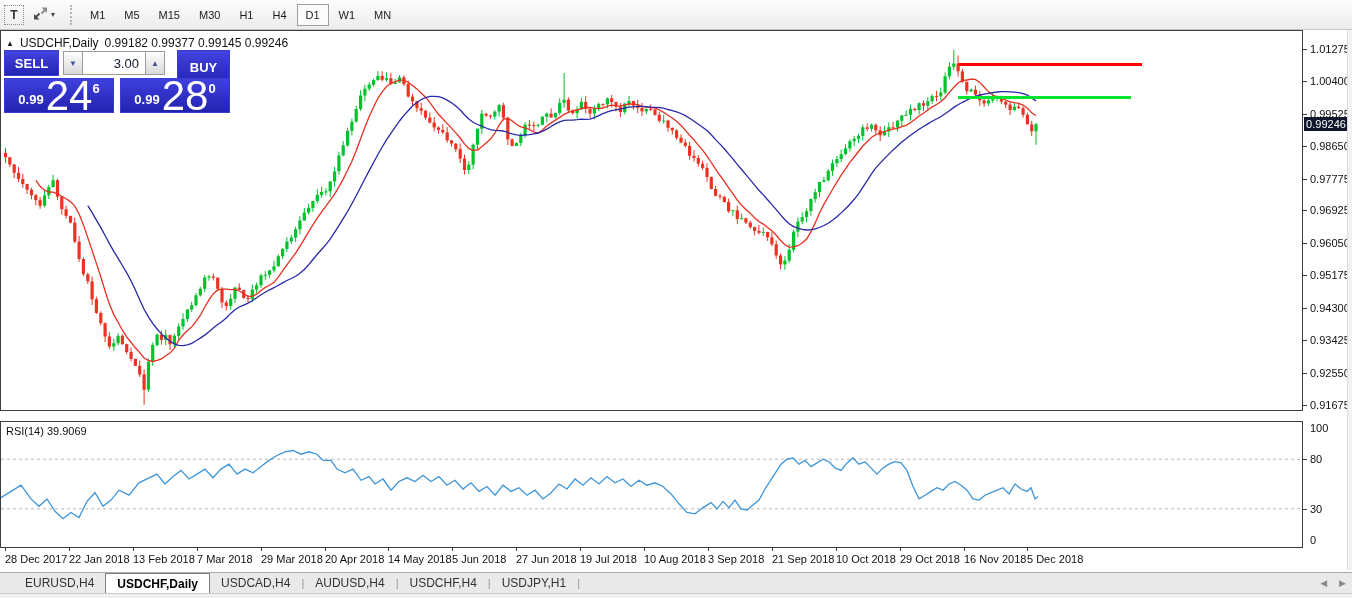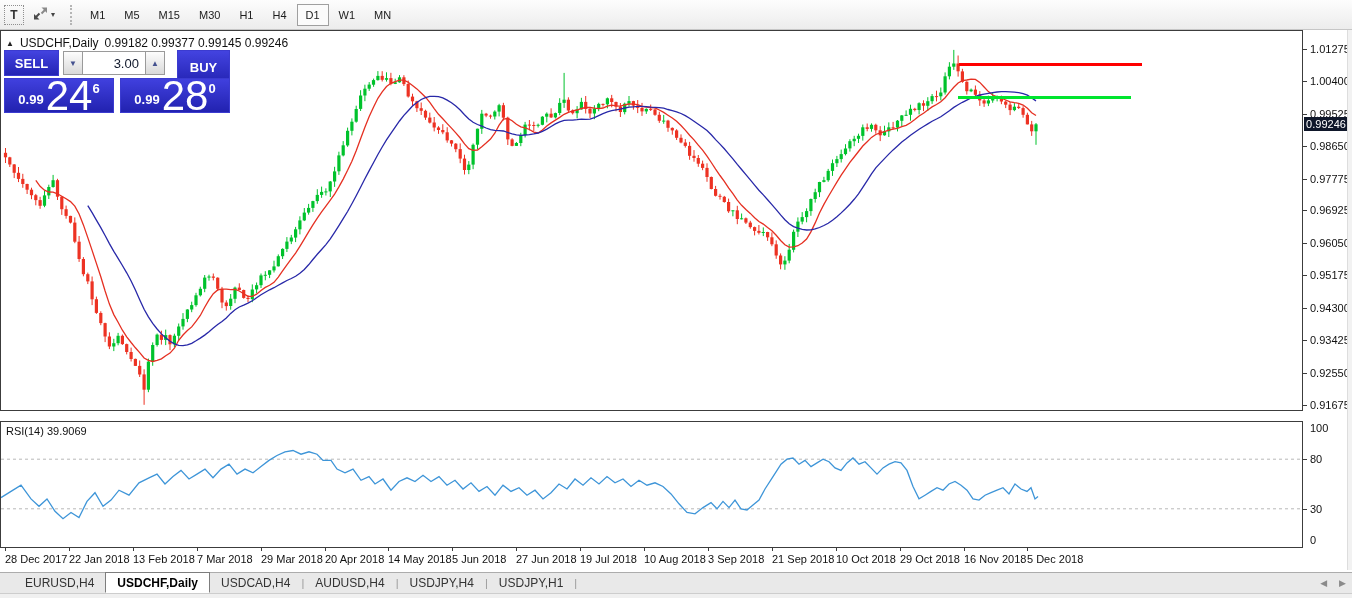--- a/index.html
+++ b/index.html
@@ -62,21 +62,21 @@
   .tp-row2 { display:flex; margin-top:2px; }
   .big-quote { width:110px; height:35px; display:flex; align-items:center; justify-content:center;
     background:linear-gradient(#4040de,#2222b0); color:#fff; border:1px solid #3b3bd0; }
   .big-quote + .big-quote { margin-left:6px; width:110px; }
   .bq-small { font-size:13px; font-weight:bold; margin-right:2px; margin-top:8px; }
   .bq-big { font-size:42px; line-height:31px; }
   .bq-sup { font-size:13px; font-weight:bold; align-self:flex-start; margin-top:2px; }
 
   
   .tab-bar { position:absolute; left:0; top:572px; width:1352px; height:21px; background:#e9e9e9;
-    border-top:1px solid #acacac; display:flex; align-items:flex-end; padding-left:14px; }
+    border-top:1px solid #acacac; display:flex; padding-left:14px; }
   .tab { height:20px; line-height:20px; padding:0 11px; font-size:12px; color:#333; white-space:nowrap; }
   .tab.active { background:#fff; border:1px solid #7d7d7d; border-bottom:1px solid #fff;
     height:21px; line-height:20px; font-weight:bold; color:#000; }
   .tab-sep { color:#999; line-height:20px; font-size:11px; }
   .tab-nav { position:absolute; right:6px; top:578px; display:flex; gap:12px; }
   .tab-nav span { font-size:9px; color:#8a8a8a; }
 
   .status-sliver { position:absolute; left:0; top:593px; width:1352px; height:5px;
     background:#f0f0f0; border-top:1px solid #cdcdcd; }
 </style>
@@ -715,21 +715,21 @@
       <div class="date-label" style="left: 1027px;">5 Dec 2018</div>
     </div>
 
   <div class="tab-bar" id="tab-bar">
       <div class="tab">EURUSD,H4</div>
       <div class="tab active">USDCHF,Daily</div>
       <div class="tab">USDCAD,H4</div>
       <span class="tab-sep">|</span>
       <div class="tab">AUDUSD,H4</div>
       <span class="tab-sep">|</span>
-      <div class="tab">USDJPY,H4</div>
+      <div class="tab">USDCHF,H4</div>
       <span class="tab-sep">|</span>
       <div class="tab">USDJPY,H1</div>
       <span class="tab-sep">|</span>
     </div>
   <div class="tab-nav">
     <span>◀</span>
     <span>▶</span>
   </div>
 
   <div class="status-sliver"></div>

